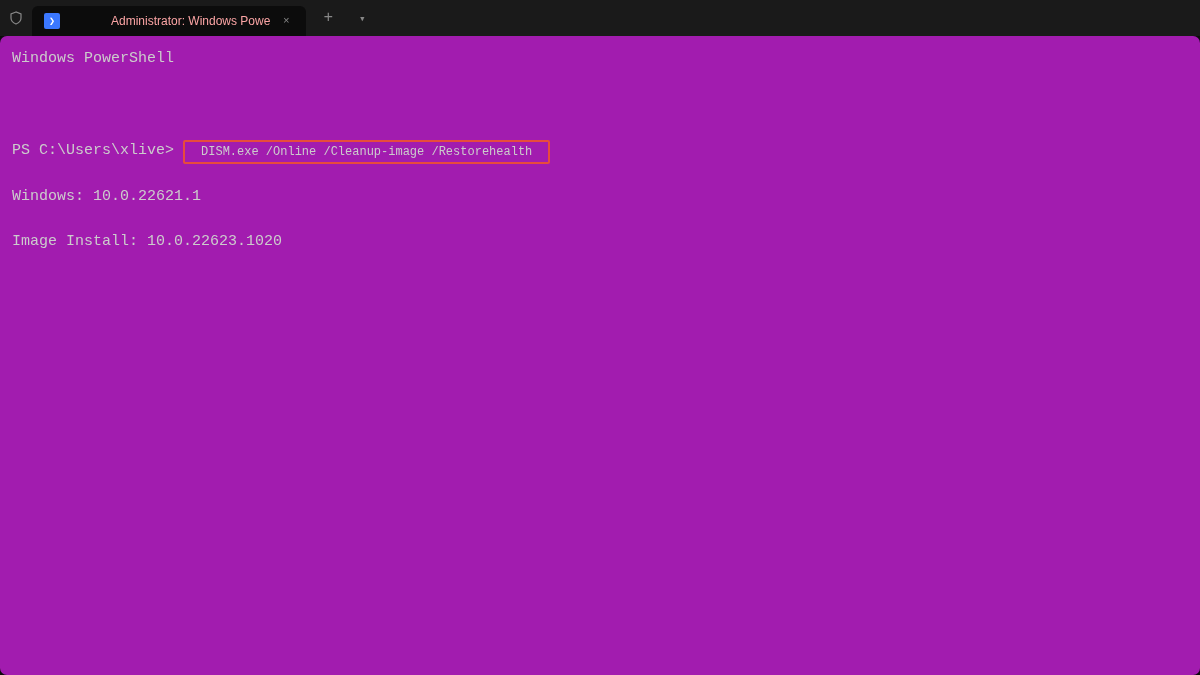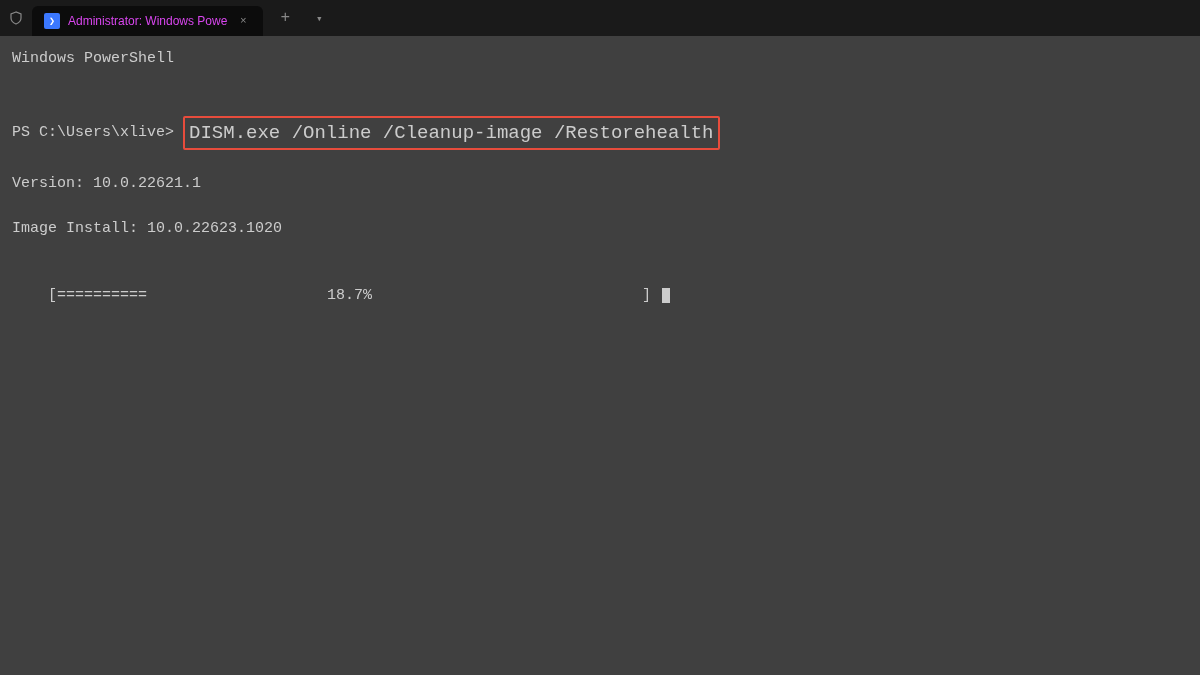--- a/index.html
+++ b/index.html
@@ -54,23 +54,24 @@
       border-radius: 2px;
       display: flex;
       align-items: center;
       justify-content: center;
       font-size: 10px;
       color: white;
       font-weight: bold;
     }
 
     .tab-title {
-      color: #d946ef;
+      color: #fca5a5;
       font-size: 12px;
       font-family: 'Segoe UI', sans-serif;
+      margin-left: 43px;
     }
 
     .tab-close {
       width: 16px;
       height: 16px;
       display: flex;
       align-items: center;
       justify-content: center;
       color: #888;
       font-size: 11px;
@@ -96,56 +97,58 @@
       display: flex;
       align-items: center;
       justify-content: center;
       color: #888;
       font-size: 11px;
       cursor: pointer;
     }
 
     
     .terminal {
-      background: #404040;
+      background: #a21caf;
       padding: 12px 12px;
       height: calc(675px - 36px);
       color: #cccccc;
       font-size: 15px;
       line-height: 1.5;
+      border-radius: 7px;
     }
 
     .terminal-line {
       white-space: pre;
       display: block;
     }
 
     .terminal-line.empty {
       height: 1.5em;
       display: block;
     }
 
     .prompt-line {
       display: flex;
       align-items: center;
+      margin-top: 24px;
     }
 
     .prompt-text {
       color: #cccccc;
       white-space: pre;
     }
 
     .command-highlight {
       background: transparent;
       border: 2px solid #e74c3c;
       color: #cccccc;
-      padding: 1px 4px;
+      padding: 1px 16px;
       border-radius: 2px;
       font-family: 'Consolas', 'Courier New', monospace;
-      font-size: 19px;
+      font-size: 12px;
     }
 
     .progress-line {
       white-space: pre;
       display: block;
       color: #cccccc;
     }
 
     .cursor {
       display: inline-block;
@@ -182,21 +185,18 @@
   <span class="terminal-line">Windows PowerShell</span>
   <span class="terminal-line empty"></span>
   <span class="terminal-line empty"></span>
 
   <div class="prompt-line">
     <span class="prompt-text">PS C:\Users\xlive&gt; </span>
     <span class="command-highlight">DISM.exe /Online /Cleanup-image /Restorehealth</span>
   </div>
 
   <span class="terminal-line empty"></span>
-  <span class="terminal-line">Version: 10.0.22621.1</span>
+  <span class="terminal-line">Windows: 10.0.22621.1</span>
   <span class="terminal-line empty"></span>
   <span class="terminal-line">Image Install: 10.0.22623.1020</span>
   <span class="terminal-line empty"></span>
 
-  <div class="progress-line">
-    <span>[==========                    18.7%                              ] </span><span class="cursor"></span>
-  </div>
 </div>
 
 </body></html>

